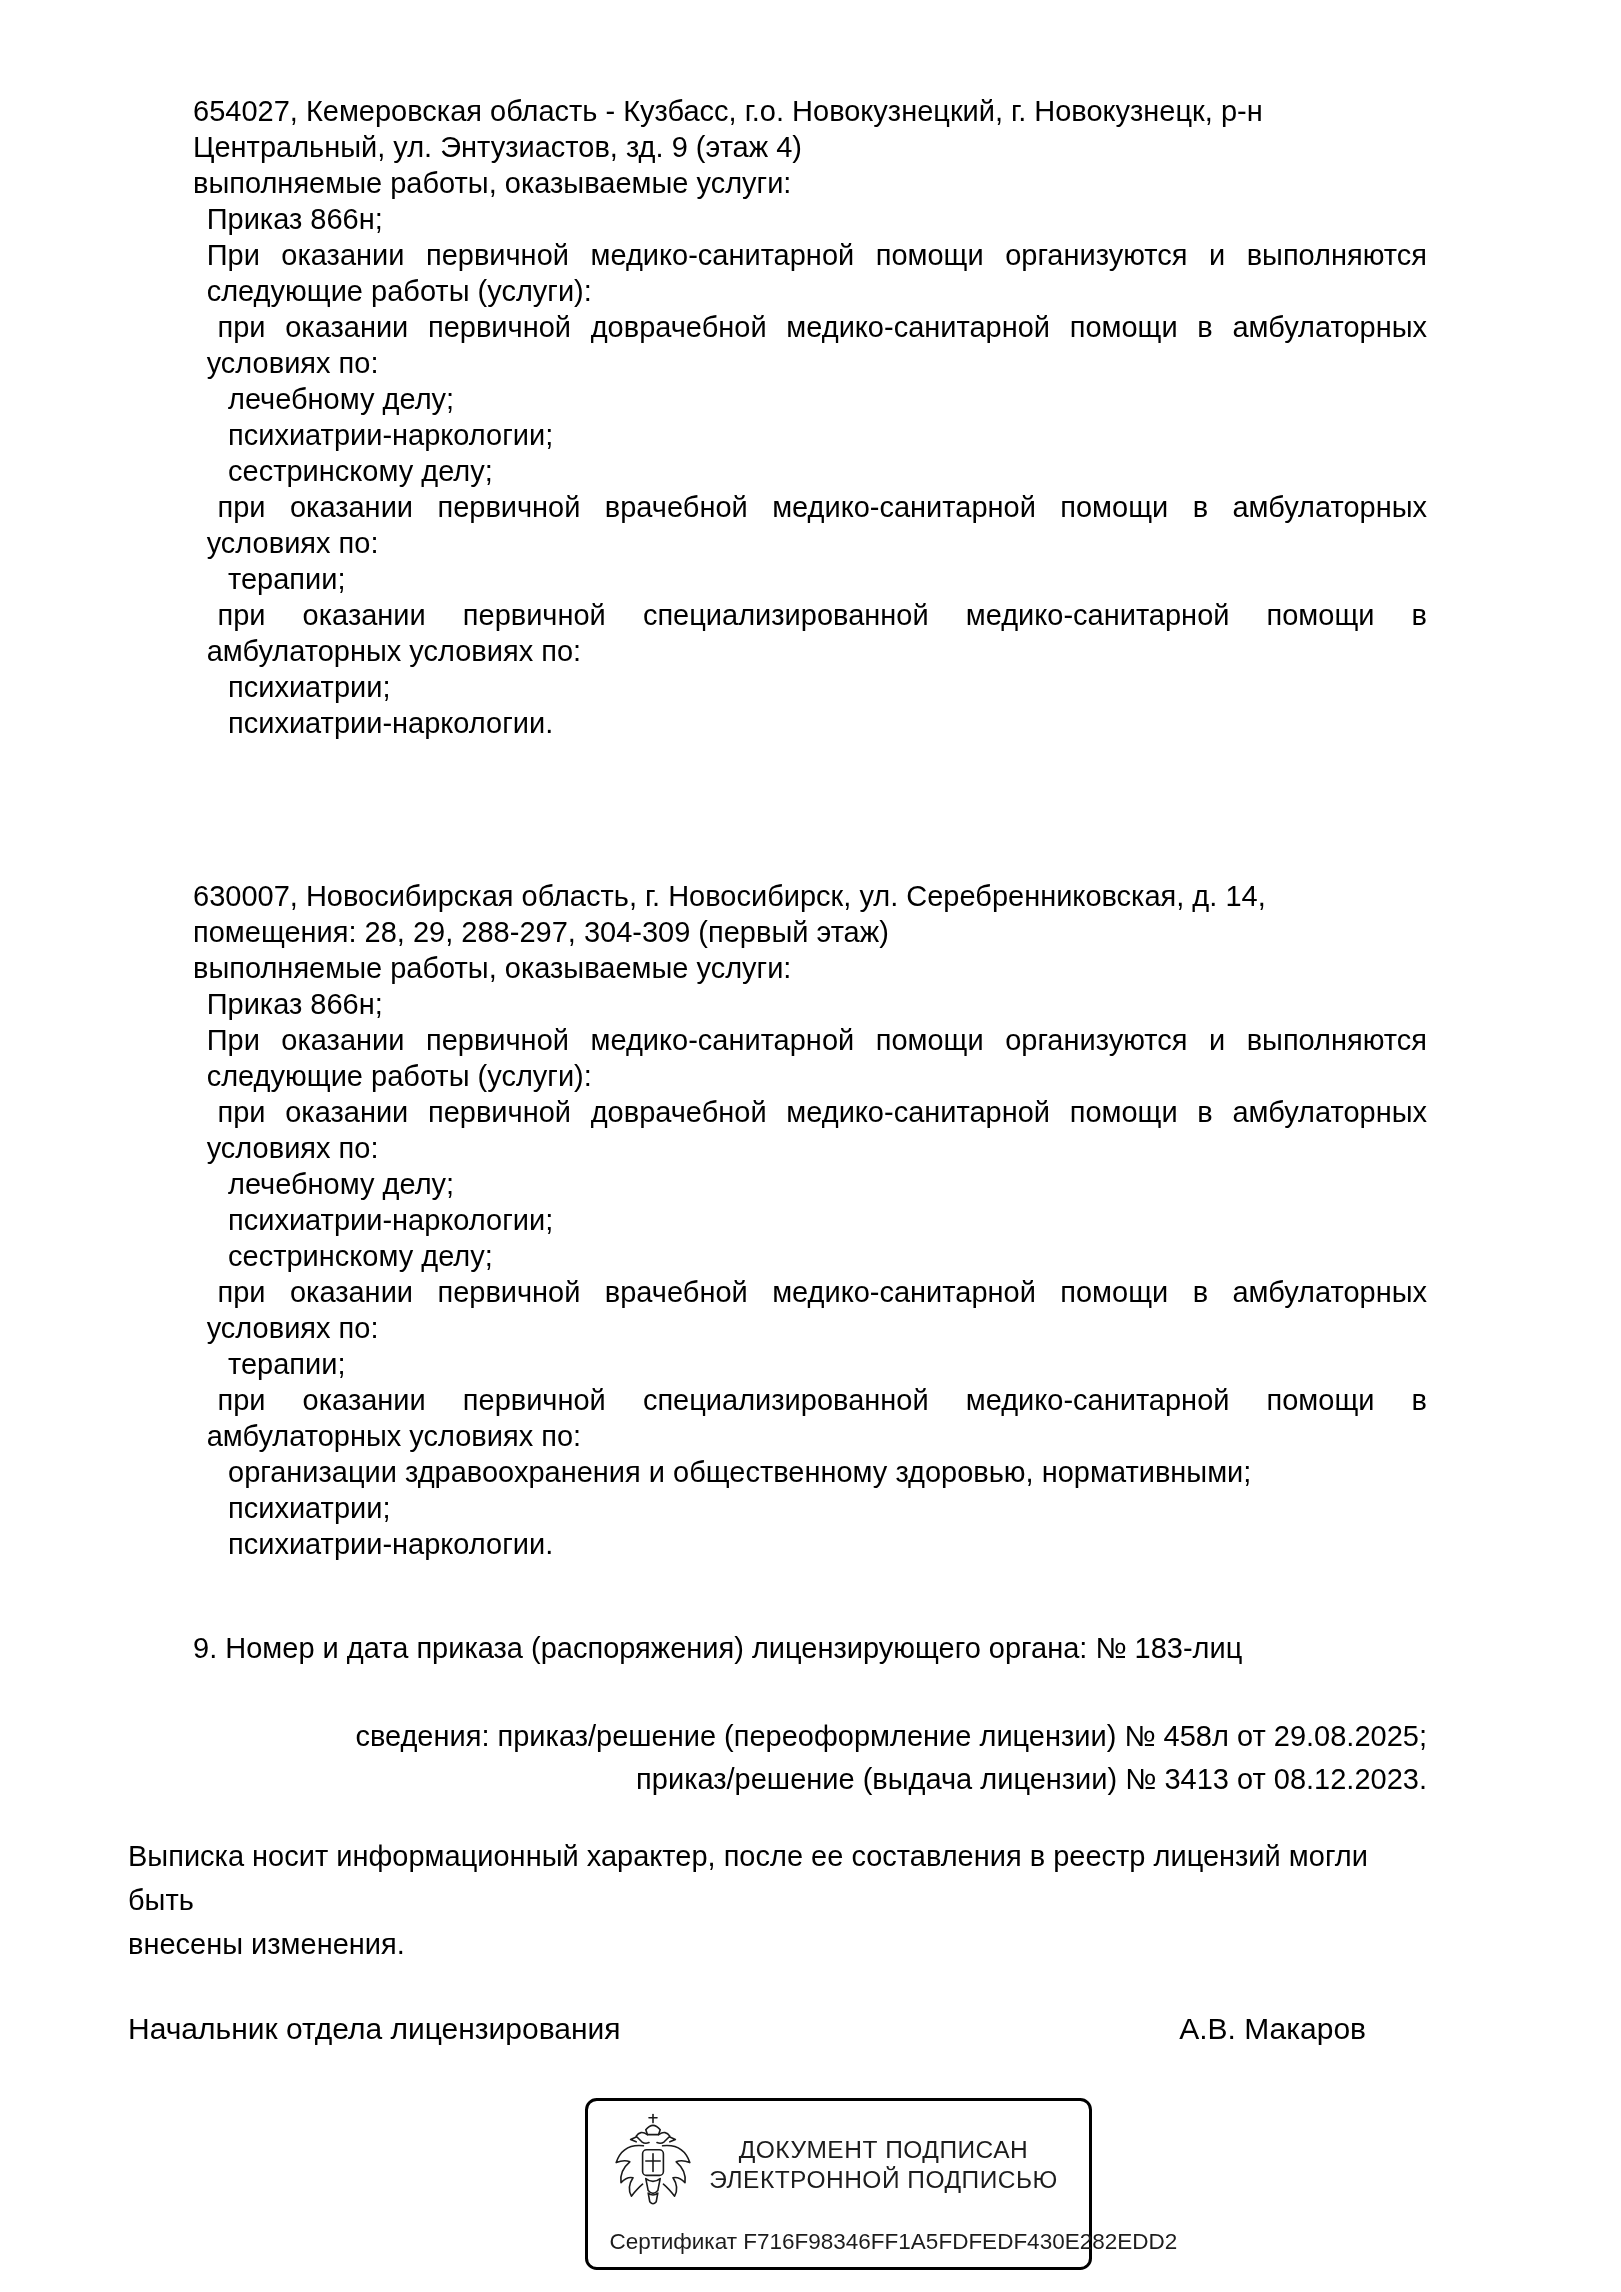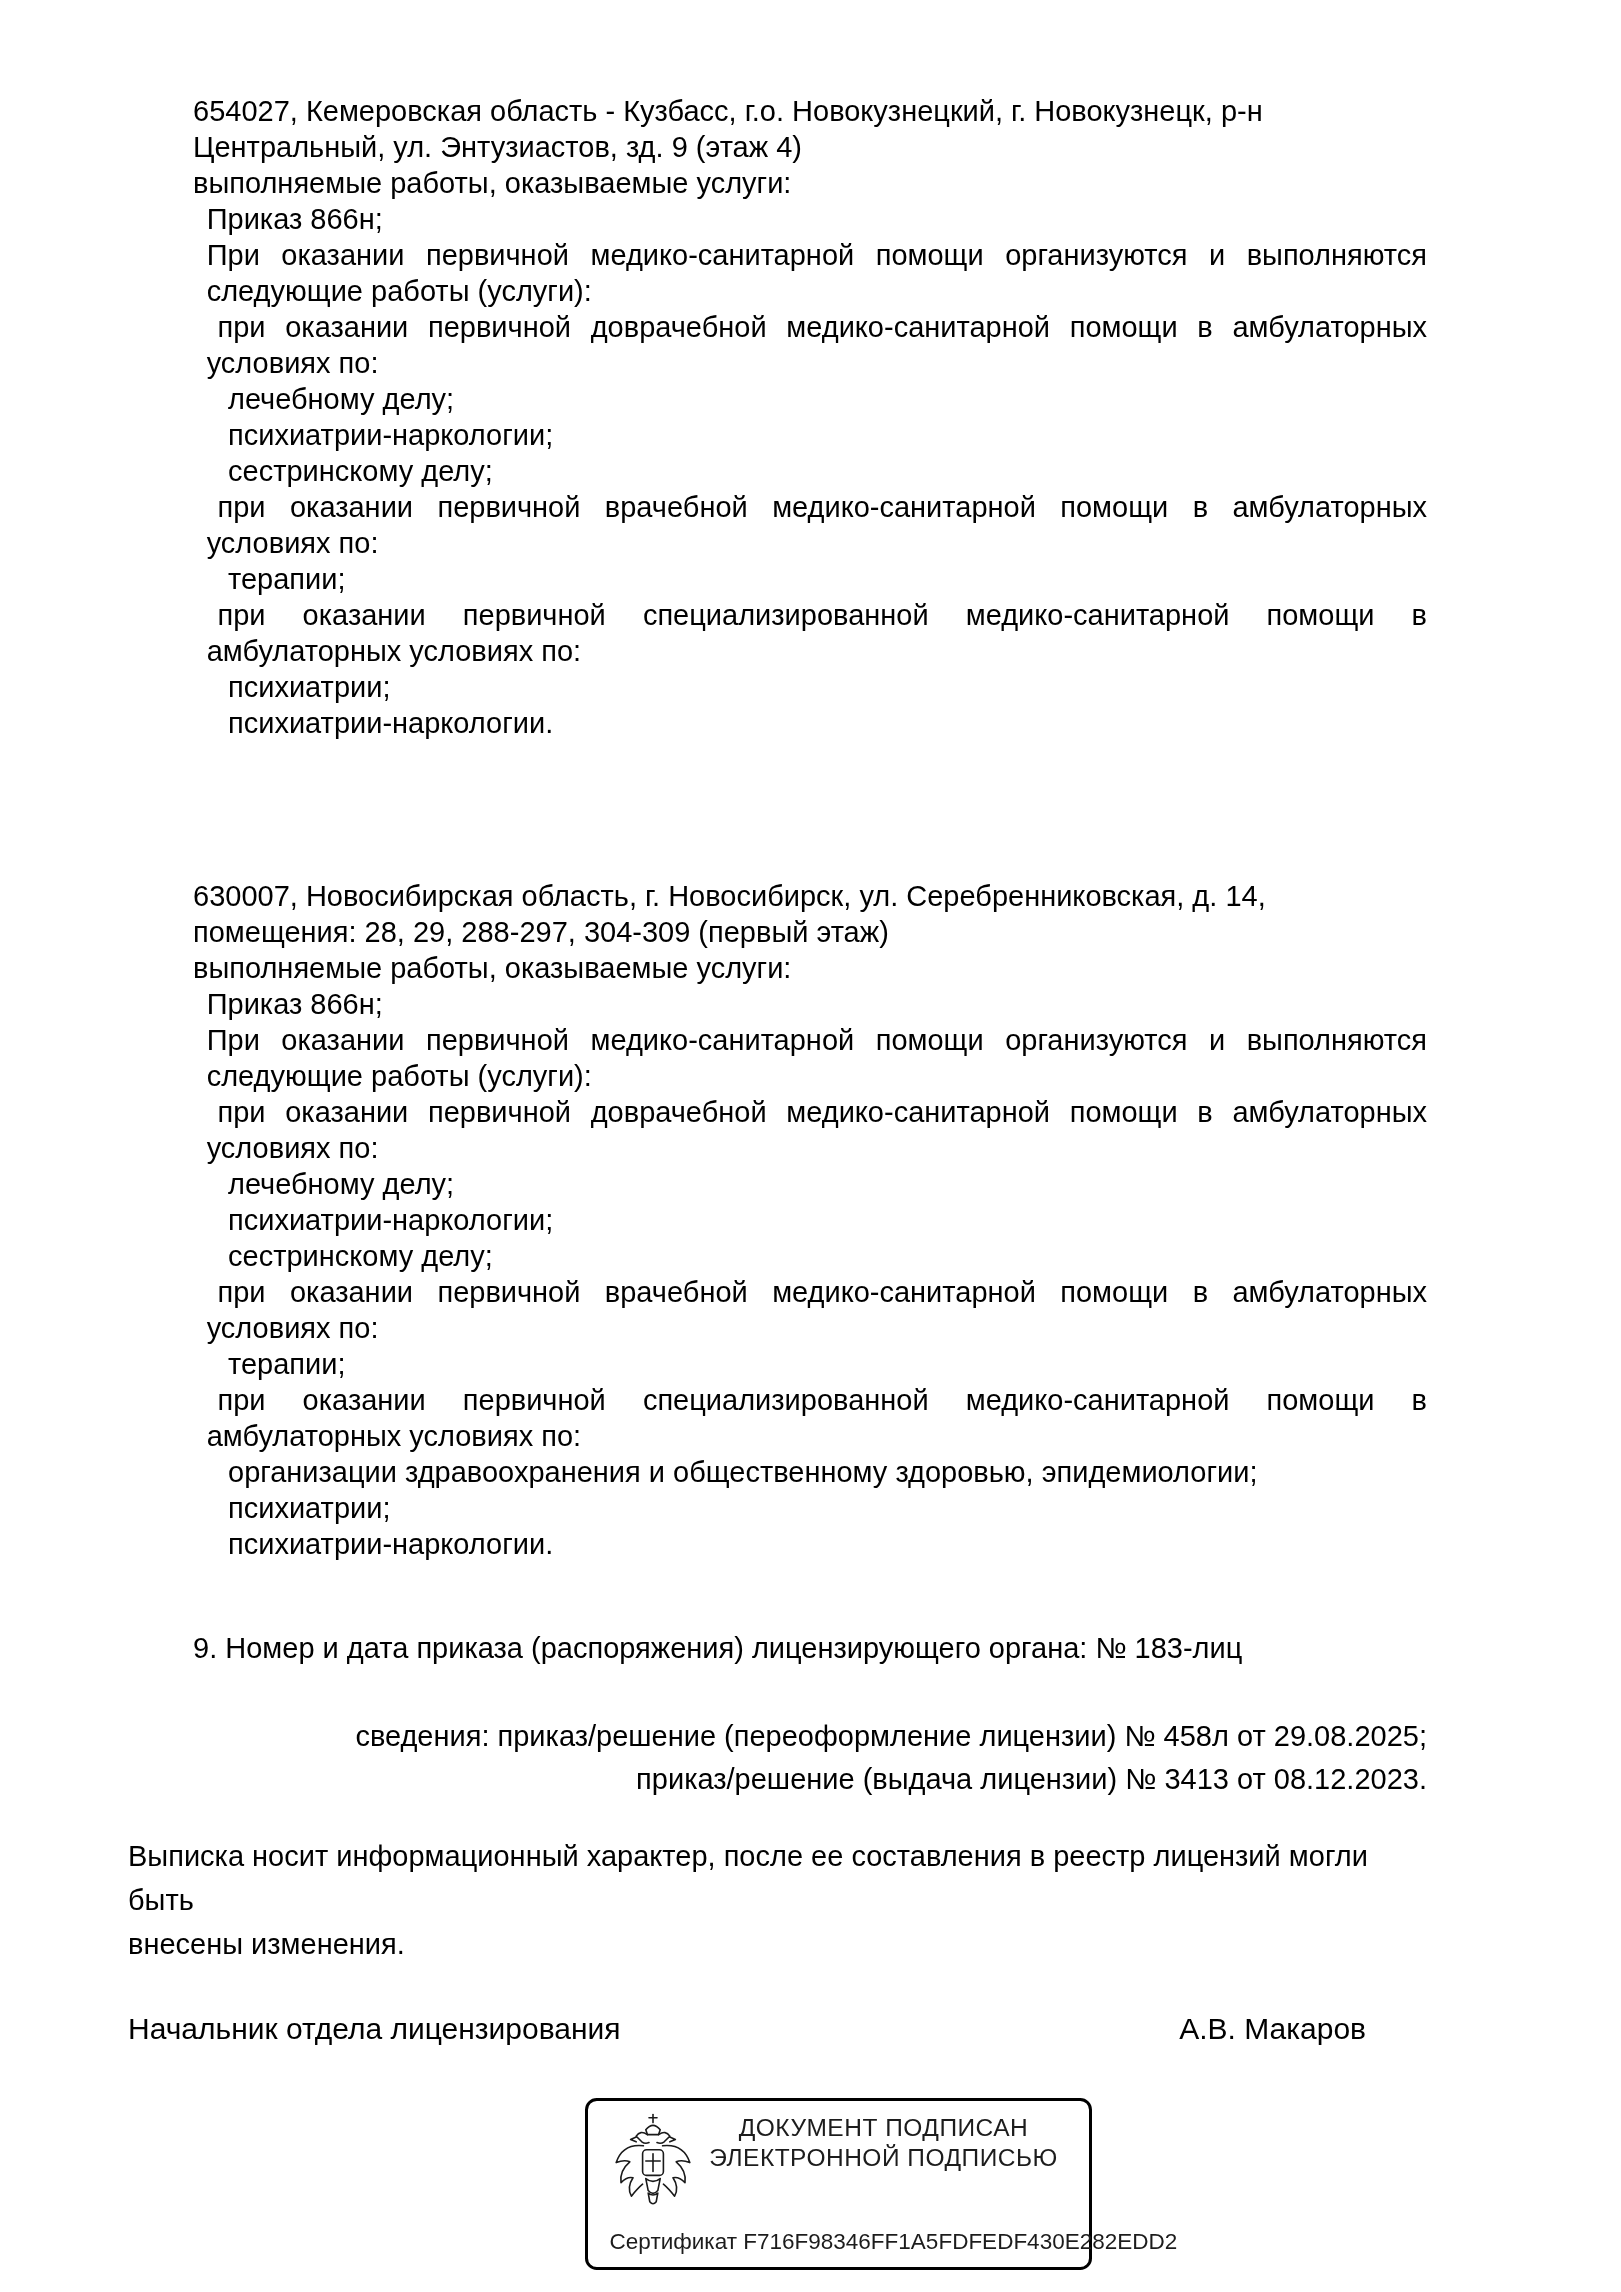--- a/index.html
+++ b/index.html
@@ -41,21 +41,21 @@
   .stamp{
     margin-top:51px;
     margin-left:457px;
     width:507px;
     box-sizing:border-box;
     border:3.9px solid #000;
     border-radius:11.8px;
     padding:11.8px 17.6px 9.8px 21.6px;
     background:#fff;
   }
-  .stamp-top{display:flex;align-items:flex-start;}
+  .stamp-top{display:flex;align-items:center;}
   .emblem{width:86px;height:104px;flex:none;}
   .stamp-title{
     flex:1;
     text-align:center;
     font-size:24.5px;
     line-height:30px;
     letter-spacing:0.5px;
     color:#1c1c1c;
   }
   .stamp-lines{font-size:22.5px;line-height:33px;margin-top:7.8px;color:#1c1c1c;}
@@ -98,21 +98,21 @@
       <div class="s2 jl">при оказании первичной доврачебной медико-санитарной помощи в амбулаторных</div>
       <div class="c1">условиях по:</div>
       <div class="leaf">лечебному делу;</div>
       <div class="leaf">психиатрии-наркологии;</div>
       <div class="leaf">сестринскому делу;</div>
       <div class="s2 jl">при оказании первичной врачебной медико-санитарной помощи в амбулаторных</div>
       <div class="c1">условиях по:</div>
       <div class="leaf">терапии;</div>
       <div class="s2 jl">при оказании первичной специализированной медико-санитарной помощи в</div>
       <div class="c1">амбулаторных условиях по:</div>
-      <div class="leaf">организации здравоохранения и общественному здоровью, эпидемиологии;</div>
+      <div class="leaf">организации здравоохранения и общественному здоровью, нормативными;</div>
       <div class="leaf">психиатрии;</div>
       <div class="leaf">психиатрии-наркологии.</div>
     </div>
 
     <div class="item9">
       <div>9. Номер и дата приказа (распоряжения) лицензирующего органа: № 183-лиц</div>
     </div>
 
     <div class="item10">
       <div class="cont">сведения: приказ/решение (переоформление лицензии) № 458л от 29.08.2025;</div>

